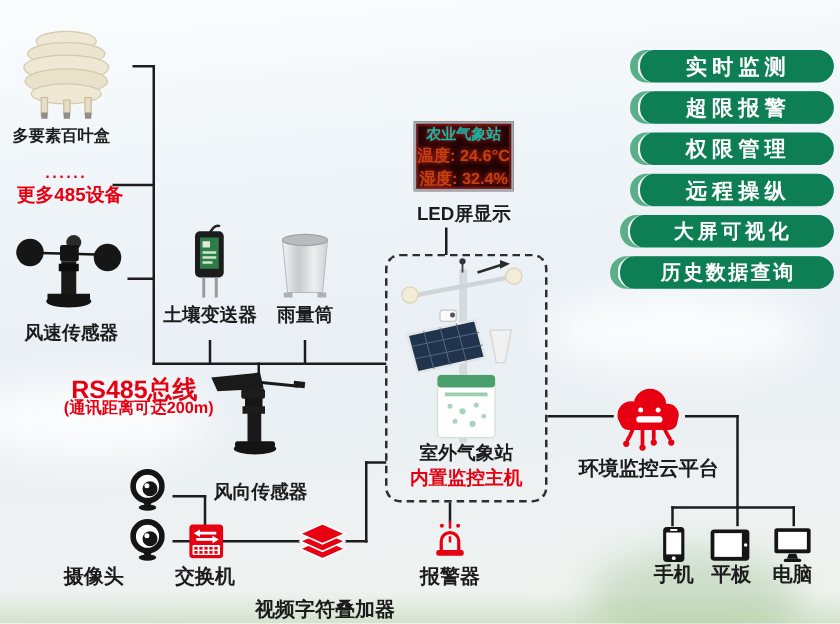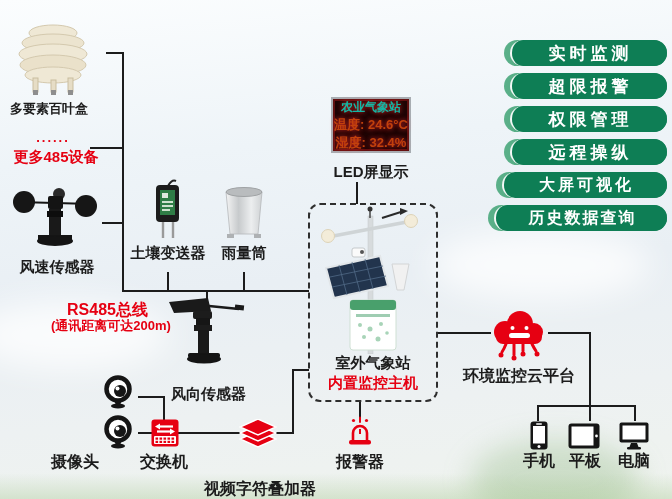--- a/index.html
+++ b/index.html
@@ -151,21 +151,21 @@
   </div>
   <div class="badge" style="left:496px;top:172px;width:171px;">
     <div class="inner"></div>
     <div class="txt" style="font-size:16px;letter-spacing:3px;">大屏可视化</div>
   </div>
   <div class="badge" style="left:488px;top:205px;width:179px;">
     <div class="inner"></div>
     <div class="txt" style="font-size:16px;letter-spacing:2px;">历史数据查询</div>
   </div>
 
-  <div class="lbl red" style="left:55px;top:301px;width:105px;font-size:16px;">RS485总线</div>
+  <div class="lbl red" style="left:55px;top:301px;width:105px;font-size:20px;">RS485总线</div>
   <div class="lbl red" style="left:45px;top:319px;width:132px;font-size:13px;">(通讯距离可达200m)</div>
 
   <svg class="ico" style="left:163px;top:297px;" width="84" height="70" viewBox="0 0 84 70">
     <polygon points="6,5 45,1 48,14 11,16" fill="#1a1a1a"></polygon>
     <line x1="46" y1="9" x2="76" y2="12" stroke="#1a1a1a" stroke-width="2.5"></line>
     <rect x="72" y="8" width="9" height="5" fill="#1a1a1a" transform="rotate(6 76 10)"></rect>
     <rect x="30" y="14" width="19" height="8" rx="2" fill="#1c1c1c"></rect>
     <rect x="33" y="21" width="14" height="8" fill="#161616"></rect>
     <rect x="31" y="28" width="18" height="6" fill="#1c1c1c"></rect>
     <rect x="35" y="33" width="11" height="24" fill="#191919"></rect>

